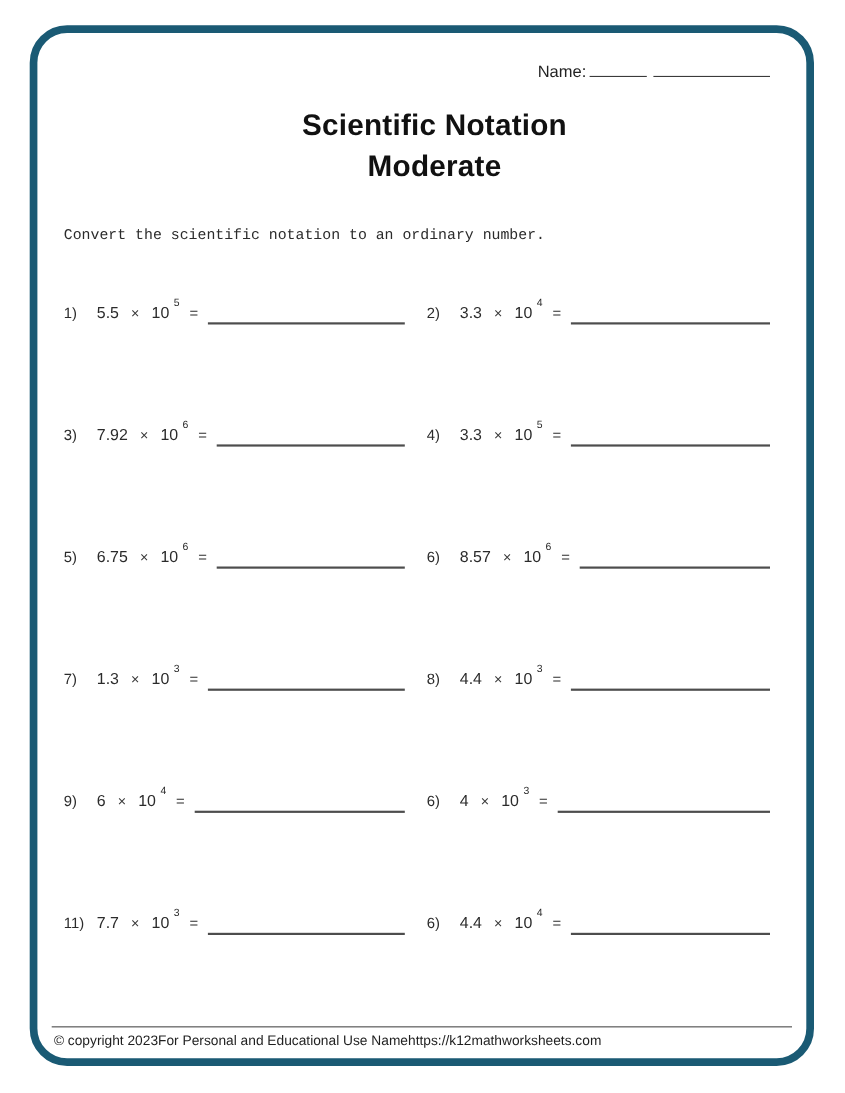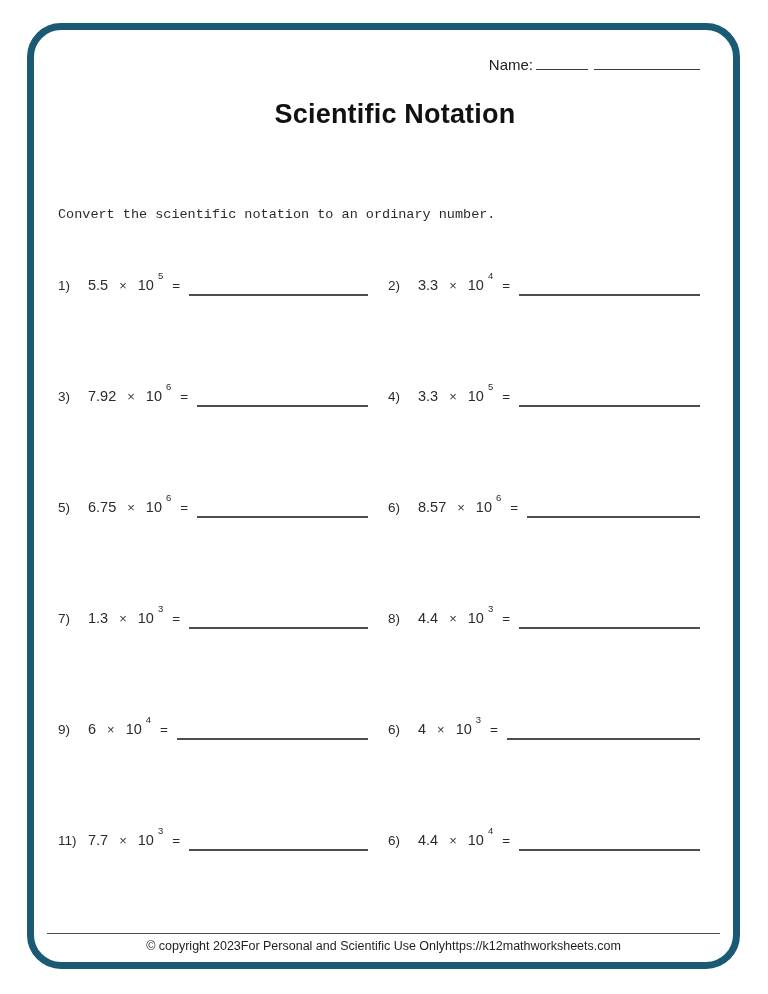--- a/index.html
+++ b/index.html
@@ -88,39 +88,40 @@
 
   
   .footer {
     position: absolute; left: 13px; right: 13px; bottom: 9px;
   }
   .footer-rule {
     border-top: 1.8px solid #4a4a4a;
     margin-bottom: 5px;
   }
   .footer-row {
-    display: flex; align-items: baseline; justify-content: center;
+    display: flex; align-items: baseline; justify-content: flex-start;
     font-size: 12.5px; color: #1f1f1f;
     padding: 0 2px;
   }
 </style>
 </head>
 <body>
 
 <div class="page">
   <div class="frame">
 
     <div class="name-row">
       <span>Name:</span>
       <span class="name-line-seg short"></span>
       <span class="name-line-seg long"></span>
     </div>
 
     <div class="titles">
       <div>Scientific Notation</div>
+      <div>Moderate</div>
     </div>
 
     <div class="instruction">Convert the scientific notation to an ordinary number.</div>
 
     <div class="problems">
 
       <div class="problem">
         <span class="pnum">1)</span>
         <span class="coef">5.5</span>
         <span class="times">×</span>
@@ -227,19 +228,19 @@
         <span class="eq">=</span>
         <span class="answer-line"></span>
       </div>
 
     </div>
 
     <div class="footer">
       <div class="footer-rule"></div>
       <div class="footer-row">
         <span>© copyright 2023</span>
-        <span>For Personal and Scientific Use Only</span>
+        <span>For Personal and Educational Use Name</span>
         <span>https://k12mathworksheets.com</span>
       </div>
     </div>
 
   </div>
 </div>
 
 </body></html>

